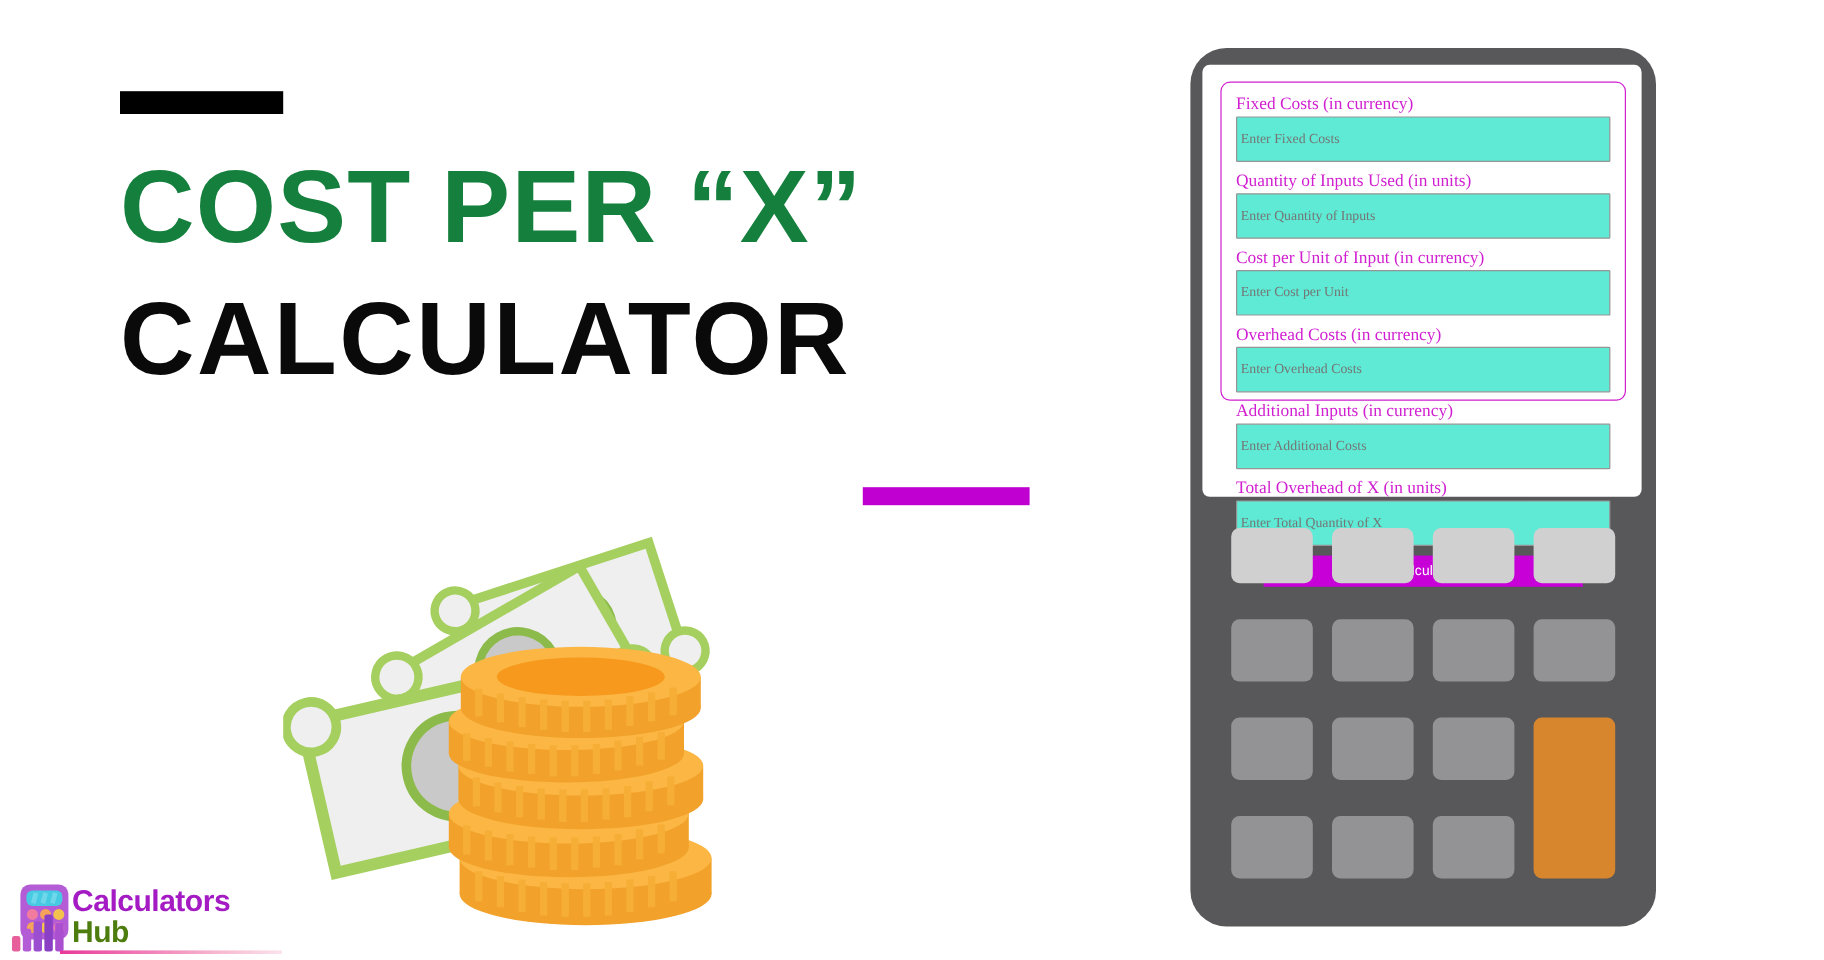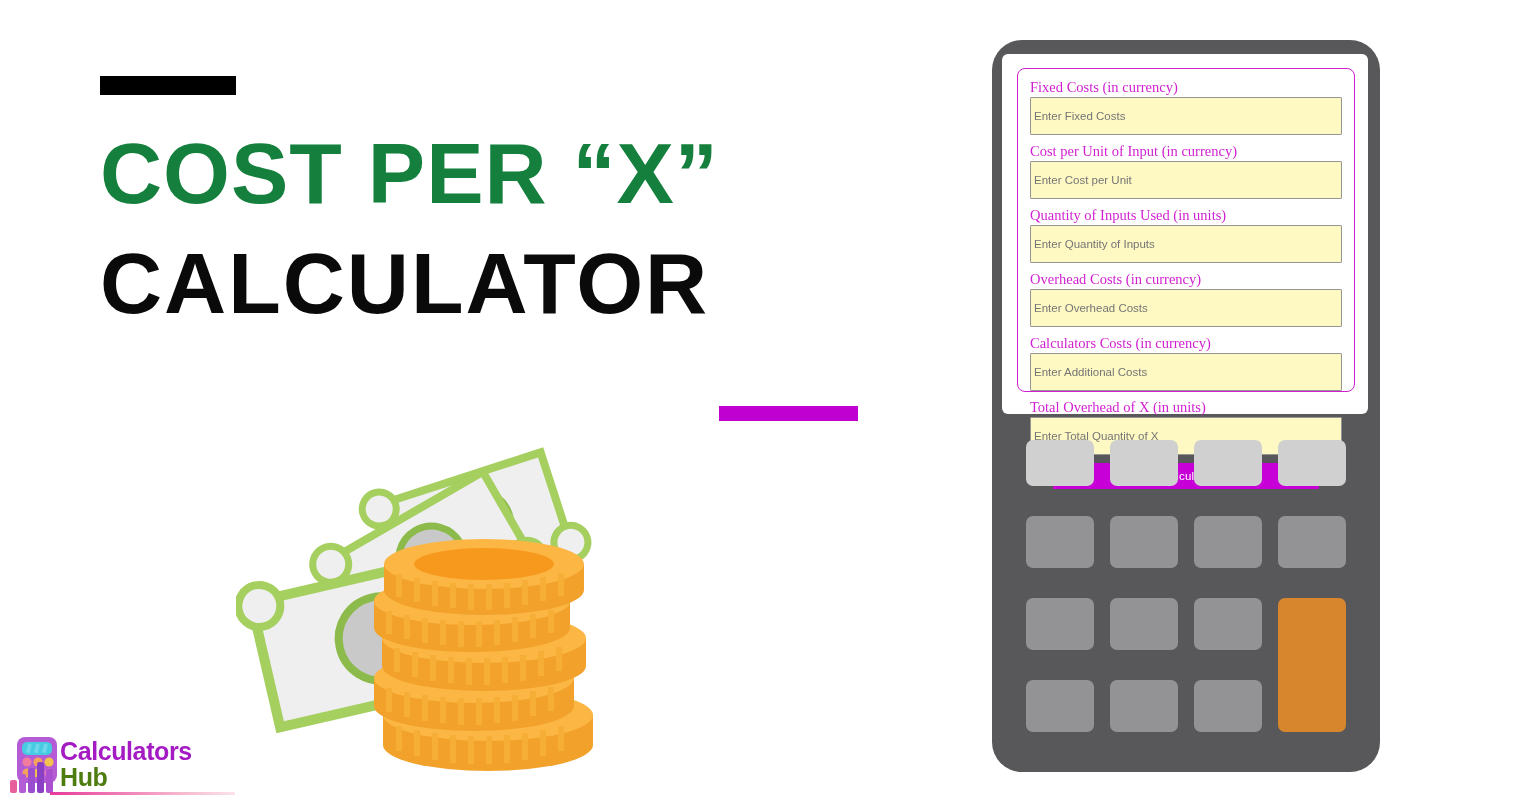--- a/index.html
+++ b/index.html
@@ -111,21 +111,21 @@
     position: absolute;
     left: 1002px; top: 54px;
     width: 366px; height: 360px;
     background: #ffffff;
     border-radius: 6px;
     overflow: hidden;
   }
   .calc-form {
     position: absolute;
     left: 1017px; top: 68px;
-    width: 338px; height: 324px;
+    width: 338px; height: 266px;
     border: 1px solid #D01FD0;
     border-radius: 8px;
     background: #ffffff;
     box-sizing: border-box;
     padding: 10px 12px 0 12px;
   }
   .field { margin-bottom: 8px; }
   .field-label {
     font-family: "Liberation Serif", serif;
     font-size: 14.5px;
@@ -135,22 +135,22 @@
     white-space: nowrap;
   }
   .field-input {
     display: block;
     width: 100%;
     box-sizing: border-box;
     height: 17px;
     margin-top: 1px;
     border: 1px solid #959595;
     border-radius: 1px;
-    background: #fef9c3;
-    font-family: Liberation Sans, sans-serif;
+    background: #5eead4;
+    font-family: Liberation Serif, serif;
     font-size: 11.5px;
     color: #6d6d6d;
     padding: 18px 3px;
     outline: none;
   }
   .field-input::placeholder { color: #757575; opacity: 1; }
   .calc-submit {
     display: block;
     width: 266px;
     height: 26px;
@@ -342,36 +342,36 @@
 <div class="calc-screen"></div>
 
 <div class="calc-form">
 
   <div class="field">
     <label class="field-label">Fixed Costs (in currency)</label>
     <input class="field-input" type="text" placeholder="Enter Fixed Costs" style="">
   </div>
 
   <div class="field">
+    <label class="field-label">Quantity of Inputs Used (in units)</label>
+    <input class="field-input" type="text" placeholder="Enter Quantity of Inputs" style="">
+  </div>
+
+  <div class="field">
     <label class="field-label">Cost per Unit of Input (in currency)</label>
     <input class="field-input" type="text" placeholder="Enter Cost per Unit" style="">
   </div>
 
   <div class="field">
-    <label class="field-label">Quantity of Inputs Used (in units)</label>
-    <input class="field-input" type="text" placeholder="Enter Quantity of Inputs" style="">
-  </div>
-
-  <div class="field">
     <label class="field-label">Overhead Costs (in currency)</label>
     <input class="field-input" type="text" placeholder="Enter Overhead Costs" style="">
   </div>
 
   <div class="field">
-    <label class="field-label">Calculators Costs (in currency)</label>
+    <label class="field-label">Additional Inputs (in currency)</label>
     <input class="field-input" type="text" placeholder="Enter Additional Costs" style="">
   </div>
 
   <div class="field">
     <label class="field-label">Total Overhead of X (in units)</label>
     <input class="field-input" type="text" placeholder="Enter Total Quantity of X" style="">
   </div>
 
   <button class="calc-submit">Calculate</button>
 </div>

